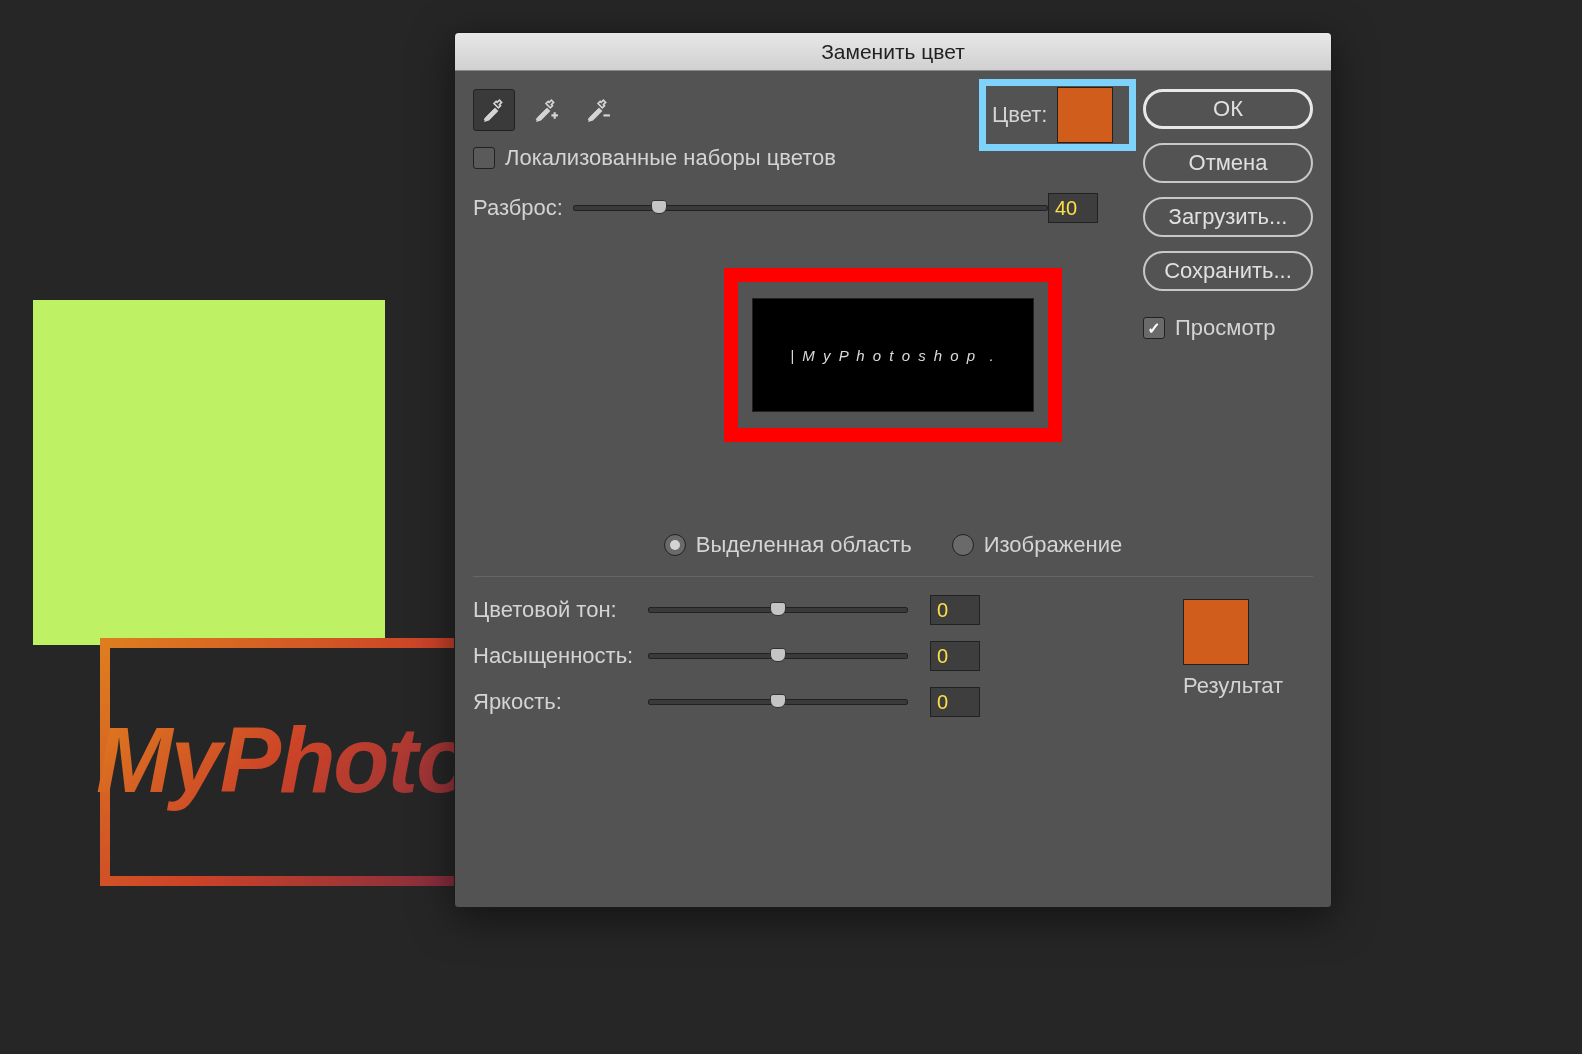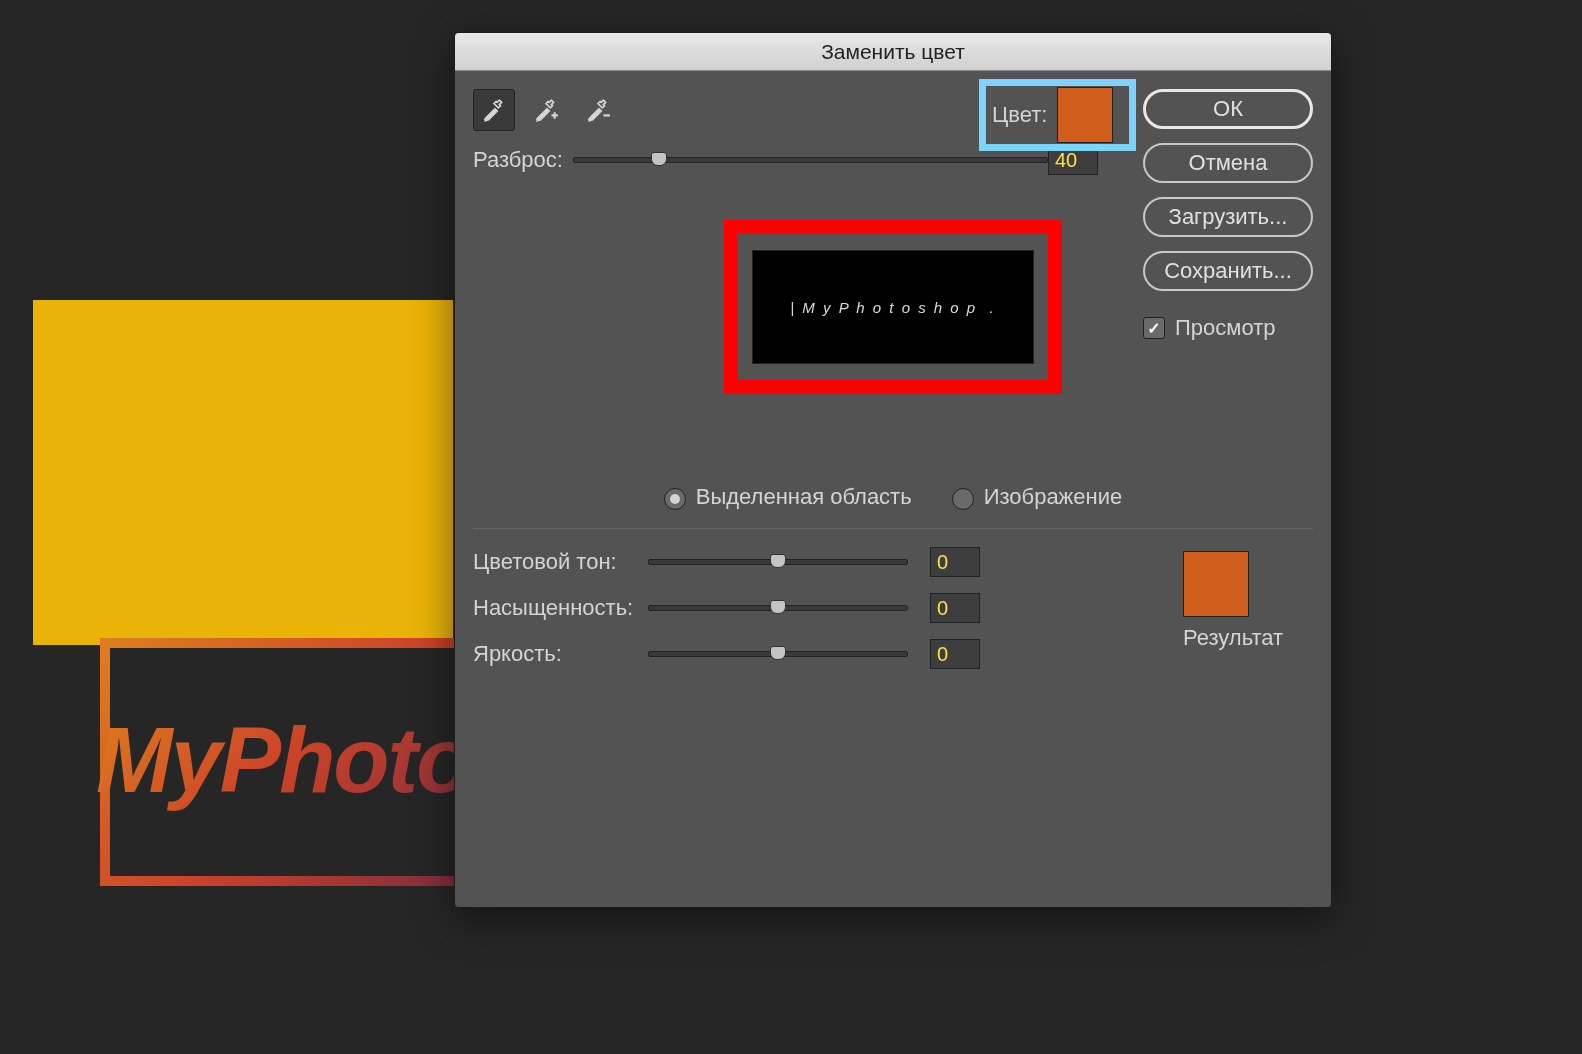--- a/index.html
+++ b/index.html
@@ -12,23 +12,23 @@
       background: #262626;
       width: 1582px;
       height: 1054px;
       position: relative;
       overflow: hidden;
     }
     .canvas-image {
       position: absolute;
       left: 33px;
       top: 300px;
-      width: 420px;
+      width: 352px;
       height: 345px;
-      background: #eab308;
+      background: #bef264;
       display: flex;
       align-items: center;
       justify-content: center;
     }
     .logo-frame {
       position: absolute;
       left: 67px;
       top: 338px;
       width: 580px;
       height: 248px;
@@ -203,21 +203,21 @@
     }
     .radio-row {
       display: flex;
       justify-content: center;
       gap: 40px;
       margin-top: 90px;
       margin-bottom: 18px;
     }
     .radio-item {
       display: flex;
-      align-items: flex-end;
+      align-items: center;
       gap: 10px;
       cursor: pointer;
     }
     .radio {
       width: 22px;
       height: 22px;
       border-radius: 50%;
       border: 1px solid #222;
       background: #6a6a6a;
       display: inline-flex;
@@ -337,20 +337,24 @@
             <path d="M17 17h6" stroke-width="2"></path>
           </svg>
       </div>
     </div>
 
     <div class="color-label-box">
       <span>Цвет:</span>
       <div class="color-swatch" style="background:#d05d1b"></div>
     </div>
 
+    <div class="checkbox-row">
+      <span class="checkbox"></span>
+      <span>Локализованные наборы цветов</span>
+    </div>
 
     <div class="fuzziness-row">
       <span style="width:100px;">Разброс:</span>
       <div class="slider-track">
         <div class="slider-thumb" style="left:18%"></div>
       </div>
       <input class="num-input" value="40" style="">
     </div>
 
     <div class="preview-wrap">

